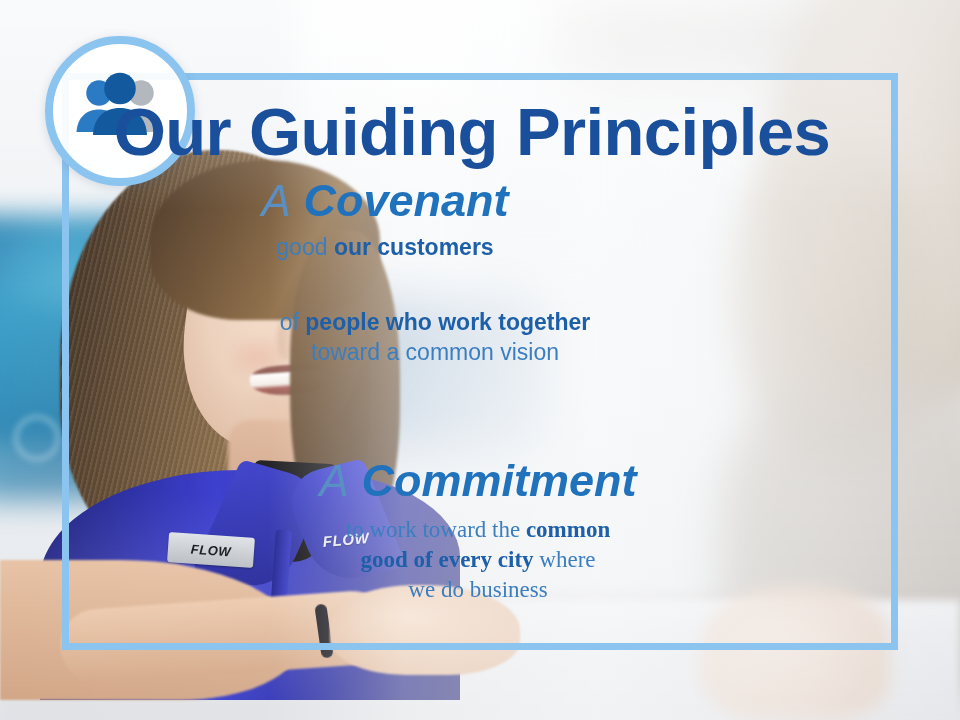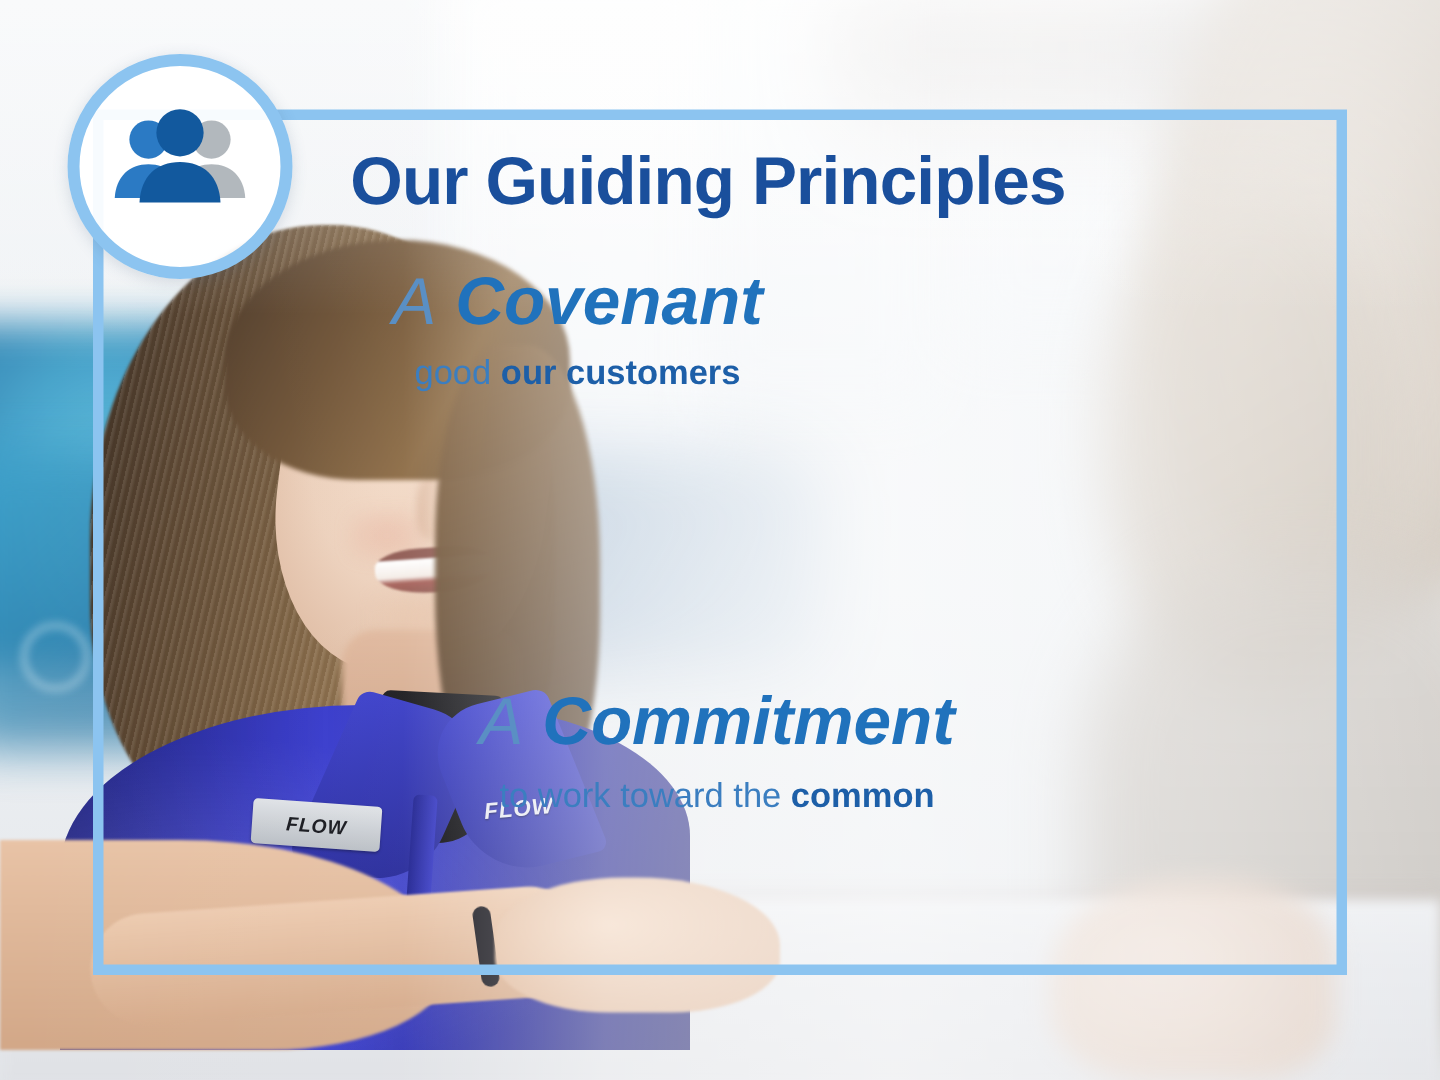--- a/index.html
+++ b/index.html
@@ -281,21 +281,21 @@
   .badge-circle svg { width:96px; height:78px; display:block; }
 
   
   .content {
     position:absolute; left:62px; top:73px; width:836px; height:577px;
     pointer-events:none;
   }
   .title {
     position:absolute; left:0; top:25px; width:820px;
     text-align:center;
-    font-size:45px; line-height:1.0;
+    font-size:67px; line-height:1.0;
     font-weight:bold;
     letter-spacing:-0.6px;
     color:var(--titleColor,#1a4f9c);
   }
 
   .block { position:absolute; width:100%; }
   .head {
     font-size:45px; line-height:1.02; white-space:nowrap;
     color:var(--accentColor,#2e76bc);
     font-style:italic;
@@ -311,21 +311,21 @@
   .sub b { font-weight:bold; color:var(--subBoldColor,#1d5fa8);text-align:right; }
 
   
   #blk-covenant   { left:0; top:105px; text-align:center; padding-right:190px; }
   #blk-covenant .sub { margin-top:9px; }
 
   #blk-community  { left:0; top:225px; text-align:center; padding-right:90px; }
   #blk-community .sub { margin-top:10px; }
 
   #blk-commitment { left:0; top:385px; text-align:center; padding-right:4px; }
-  #blk-commitment .sub { margin-top:11px; }
+  #blk-commitment .sub { margin-top:11px;font-family:Liberation Serif, serif; }
 </style>
 </head>
 <body>
 
 <div class="stage">
 
   <div class="photo">
     <div class="bg-room"></div>
     <div class="win-a"></div>
     <div class="win-b"></div>
@@ -409,26 +409,32 @@
       <div class="head">
         <span class="art">A</span>
         <span class="key">Covenant</span>
       </div>
       <div class="sub">
           <div><span>good </span><b>our customers</b></div>
         </div>
     </div>
 
     <div class="block" id="blk-community">
+      <div class="sub">
+          <div><span>of </span><b>people who work together</b></div>
+          <div><span>toward a common vision</span></div>
+        </div>
     </div>
 
     <div class="block" id="blk-commitment">
       <div class="head">
         <span class="art">A</span>
         <span class="key">Commitment</span>
       </div>
       <div class="sub">
           <div><span>to work toward the </span><b>common</b></div>
+          <div><b>good of every city</b><span> where</span></div>
+          <div><span>we do business</span></div>
         </div>
     </div>
 
   </div>
 </div>
 
 </body></html>

